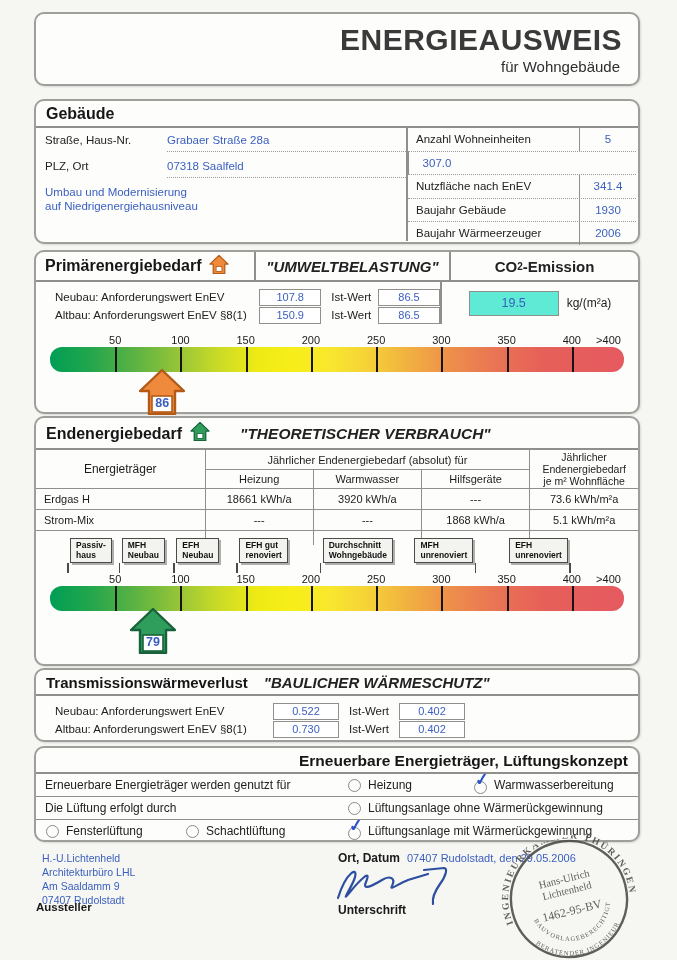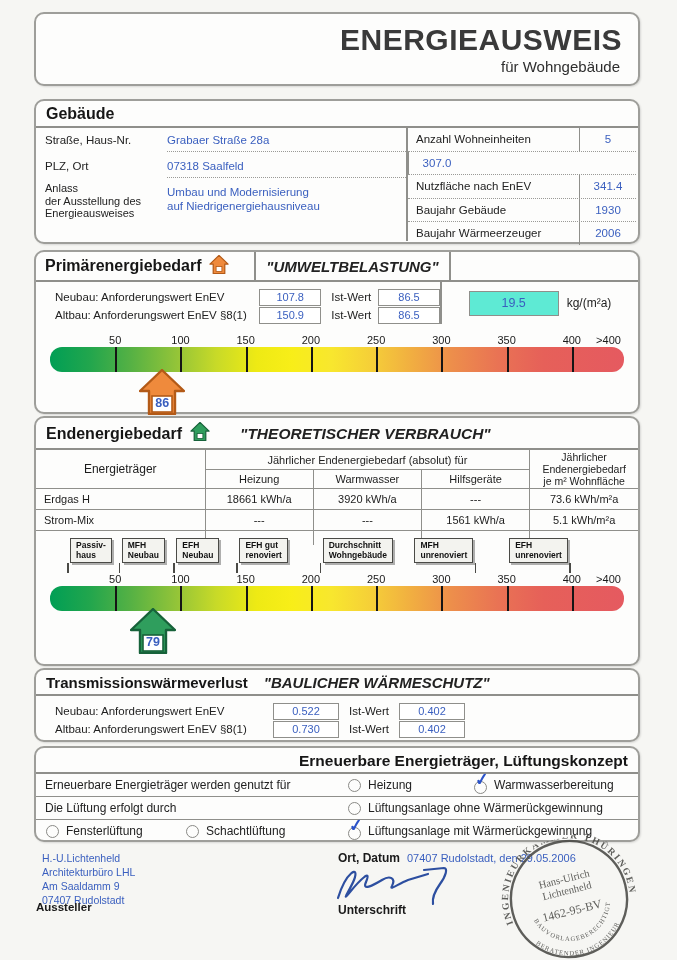--- a/index.html
+++ b/index.html
@@ -130,23 +130,20 @@
       <div class="geb-left">
         <div class="geb-row r1">
           <span class="lbl">Straße, Haus-Nr.</span>
           <span class="val blue">Grabaer Straße 28a</span>
         </div>
         <div class="geb-row r2">
           <span class="lbl">PLZ, Ort</span>
           <span class="val blue">07318 Saalfeld</span>
         </div>
         <div class="geb-row r4">
-          <span class="lbl pre">Anlass
-der Ausstellung des
-Energieausweises</span>
           <span class="val blue pre">Umbau und Modernisierung
 auf Niedrigenergiehausniveau</span>
         </div>
       </div>
       <div class="geb-right">
         <div class="gebr-row">
           <span class="lbl">Anzahl Wohneinheiten</span>
           <span class="val blue">5</span>
         </div>
         <div class="gebr-row">
@@ -174,20 +171,25 @@
         <span class="sec-title">Primärenergiebedarf</span>
         <span>
           <svg width="20" height="19" viewBox="0 0 46 46">
               <polygon points="23,1 45,22 37,22 37,45 9,45 9,22 1,22" fill="#ef8a3c" stroke="#b35a17" stroke-width="3" stroke-linejoin="round"></polygon>
               <rect x="16" y="28" width="14" height="12" fill="#fff" stroke="#b35a17" stroke-width="2"></rect>
             </svg>
         </span>
       </div>
       <div class="ph-quote">
         <span class="sec-quote">"UMWELTBELASTUNG"</span>
+      </div>
+      <div class="ph-co2">
+        <span>CO</span>
+          <span class="co2sub">2</span>
+          <span>-Emission</span>
       </div>
     </div>
     <div class="prim-rows">
       <div class="prim-rows-left">
         <div class="req-row">
           <span class="lbl">Neubau: Anforderungswert EnEV</span>
           <span class="vbox blue">107.8</span>
           <span class="istlbl">Ist-Wert</span>
           <span class="vbox blue">86.5</span>
         </div>
@@ -265,21 +267,21 @@
         <td class="carrier blue" style="height:18px;">Erdgas H</td>
         <td class="blue">18661 kWh/a</td>
         <td class="blue">3920 kWh/a</td>
         <td class="blue">---</td>
         <td class="blue">73.6 kWh/m²a</td>
       </tr>
       <tr>
         <td class="carrier blue" style="height:18px;">Strom-Mix</td>
         <td class="blue">---</td>
         <td class="blue">---</td>
-        <td class="blue">1561 kWh/a</td>
+        <td class="blue">1868 kWh/a</td>
         <td class="blue">5.1 kWh/m²a</td>
       </tr>
       <tr>
         <td style="height:12px;"></td>
         <td></td>
         <td></td>
         <td></td>
         <td></td>
       </tr>
     </tbody>

